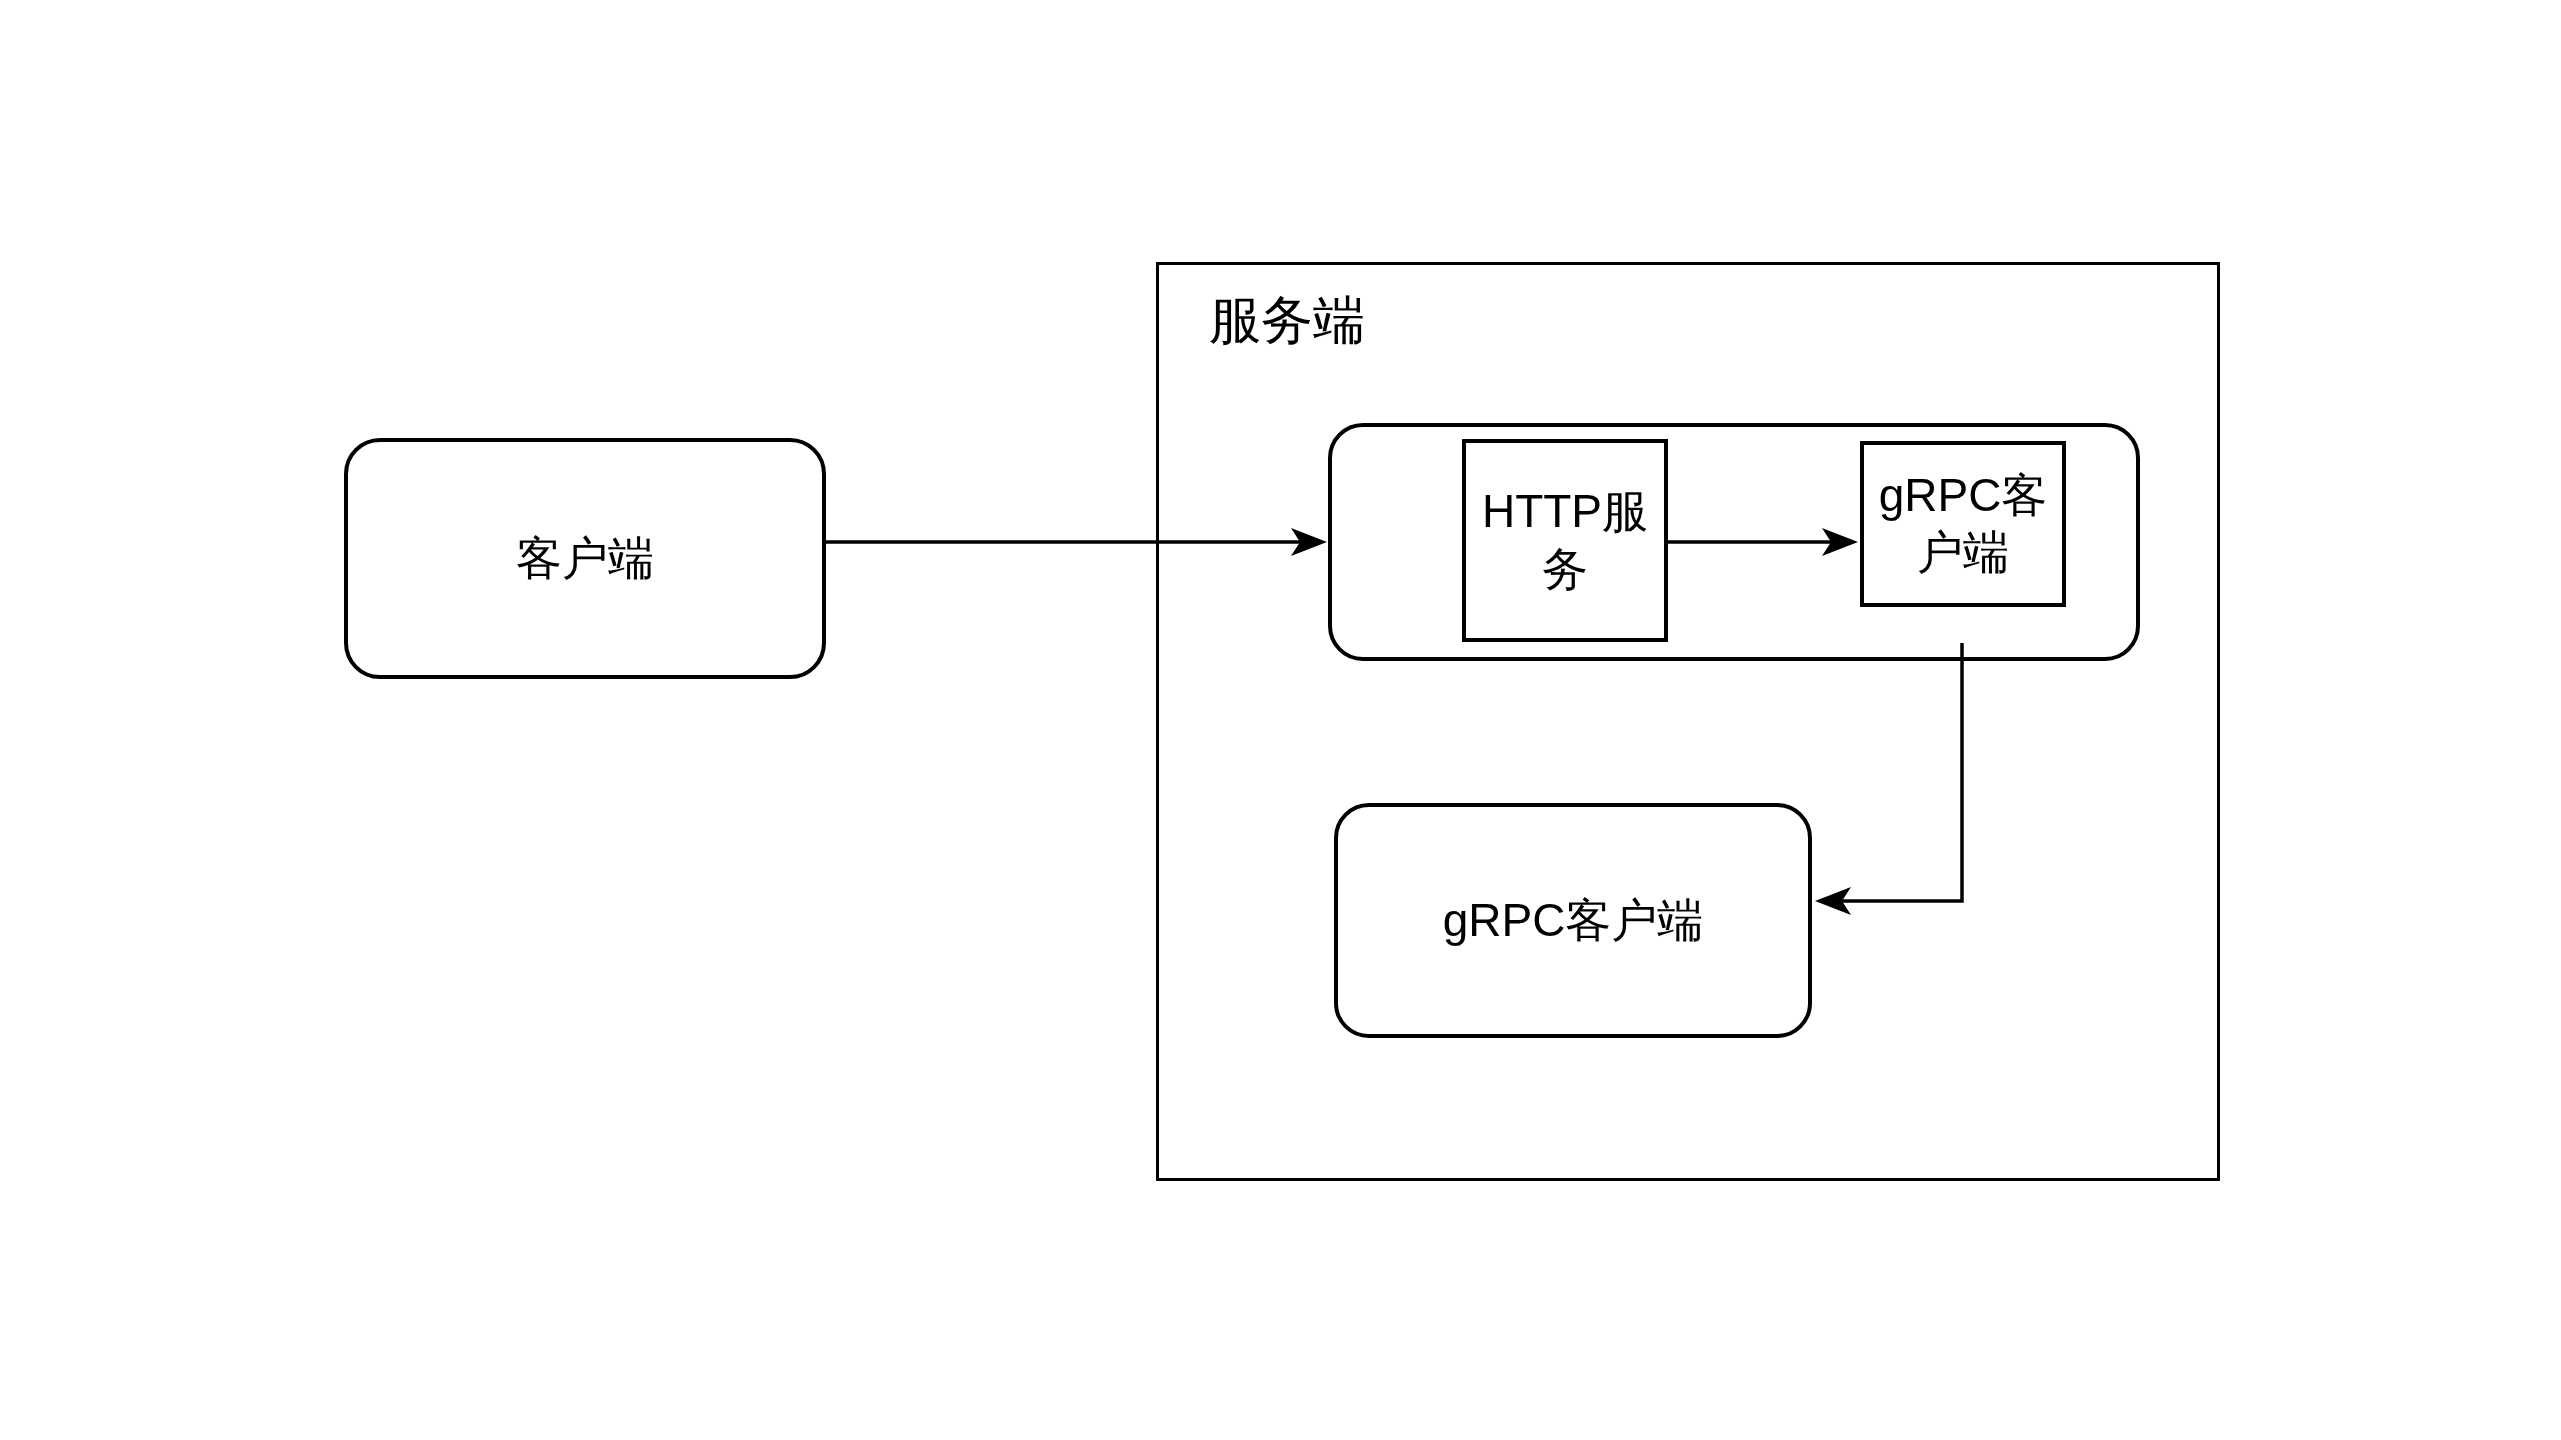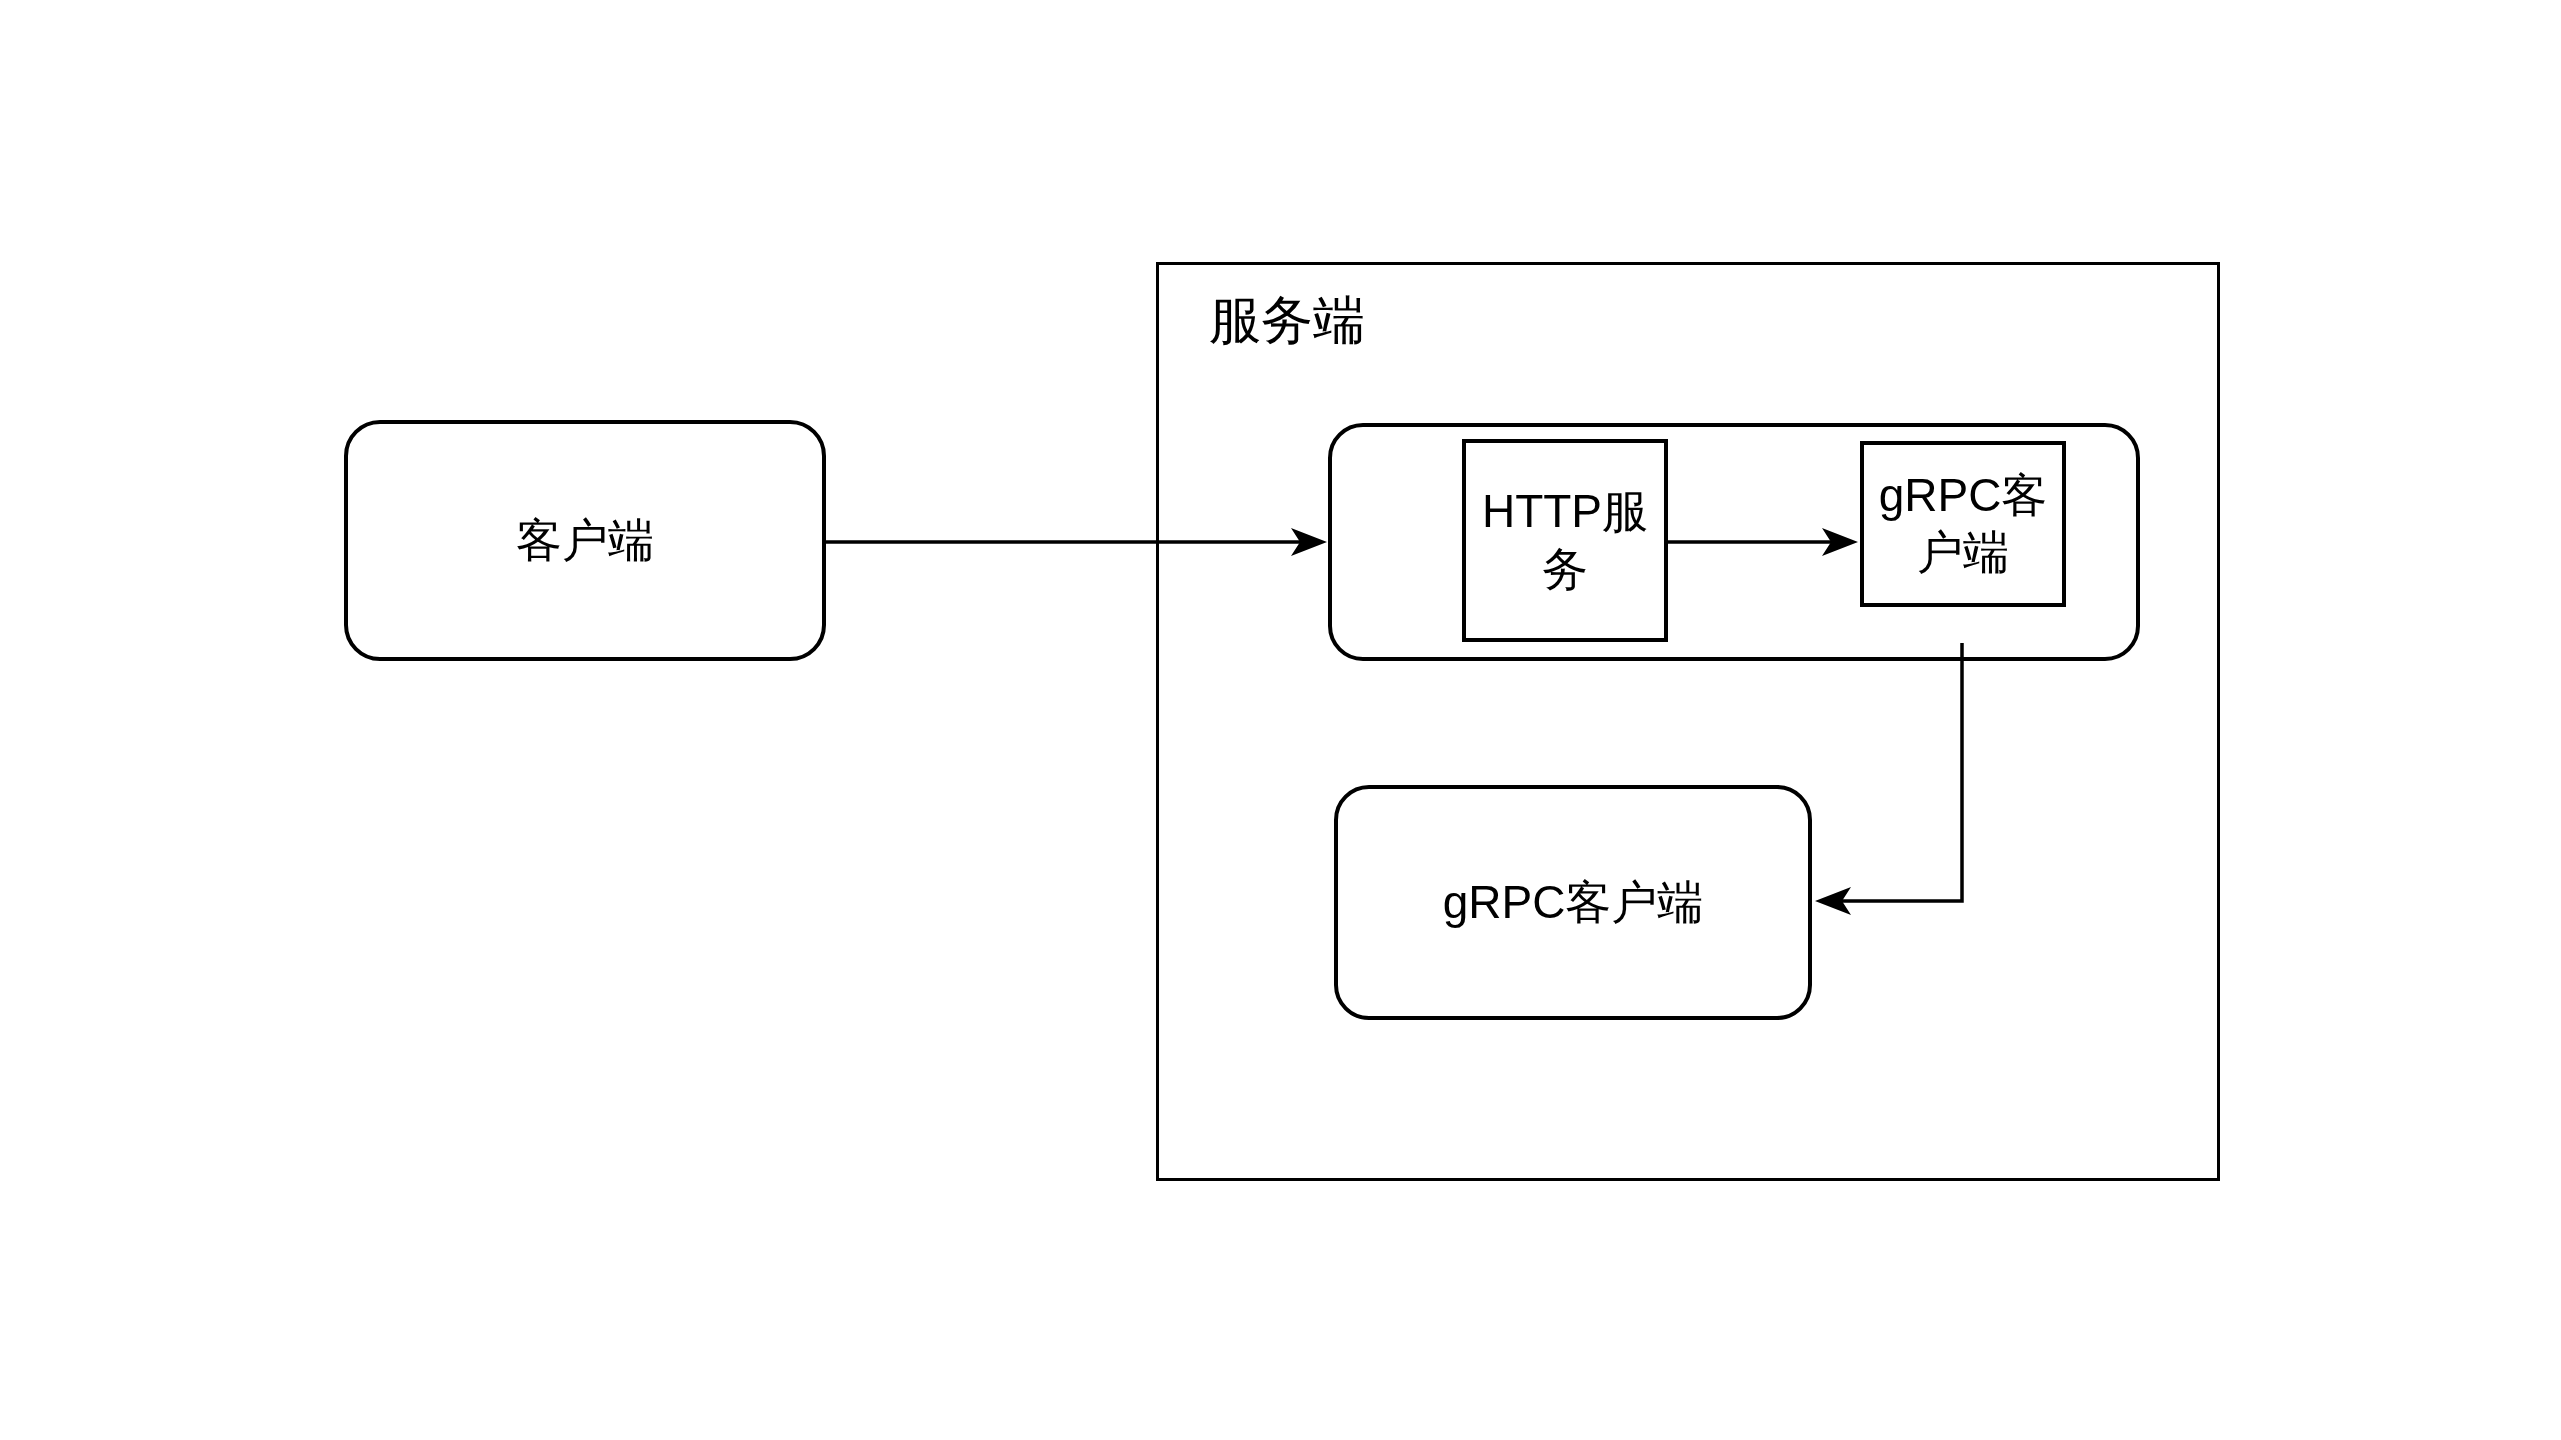--- a/index.html
+++ b/index.html
@@ -21,21 +21,21 @@
     box-sizing: border-box;
     background: #ffffff;
     border: 4px solid #000000;
     display: flex;
     align-items: center;
     justify-content: center;
     text-align: center;
     font-size: 46px;
     line-height: 1.24;
   }
-  .rounded { border-radius: 36px; }
+  .rounded { border-radius: 36px; margin-top: 18px; }
 
   .client-node       { left: 344px;  top: 420px; width: 482px;  height: 241px; }
   .server-group      { left: 1156px; top: 262px; width: 1064px; height: 919px;
                        border-width: 3px; background: #ffffff; }
   .server-group-label{ position: absolute; left: 50px; top: 24px;
                        font-size: 52px; line-height: 1.2; }
   .inner-group       { left: 1328px; top: 423px; width: 812px;  height: 238px;
                        border-radius: 35px; }
   .http-service-node { left: 1462px; top: 439px; width: 206px;  height: 203px; padding: 0 2px; }
   .grpc-client-node  { left: 1860px; top: 441px; width: 206px;  height: 166px; padding: 0 2px; }

